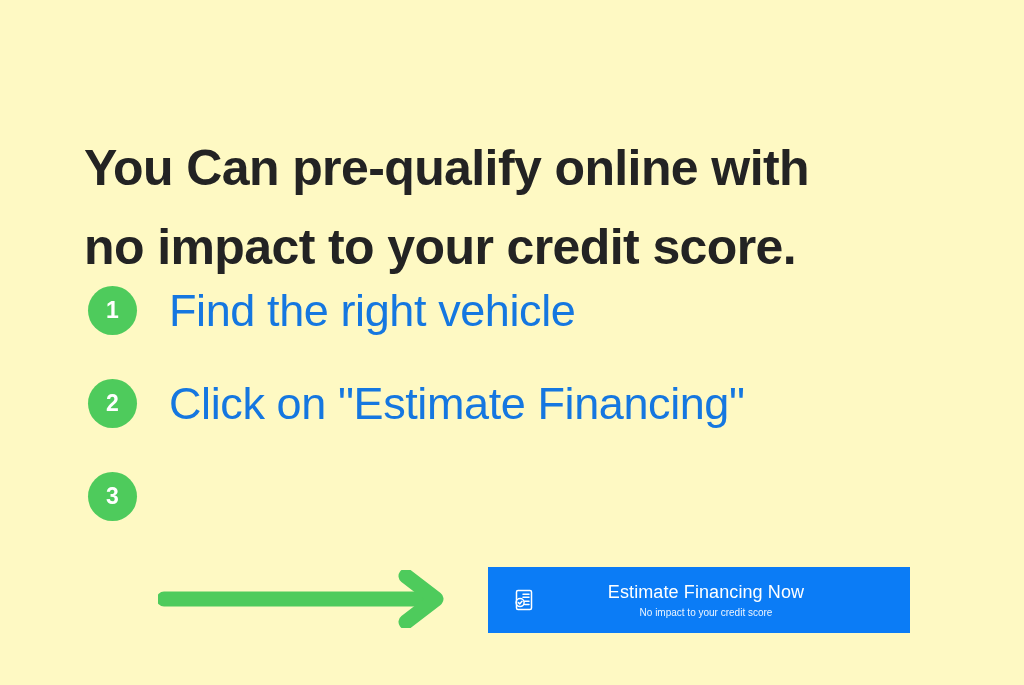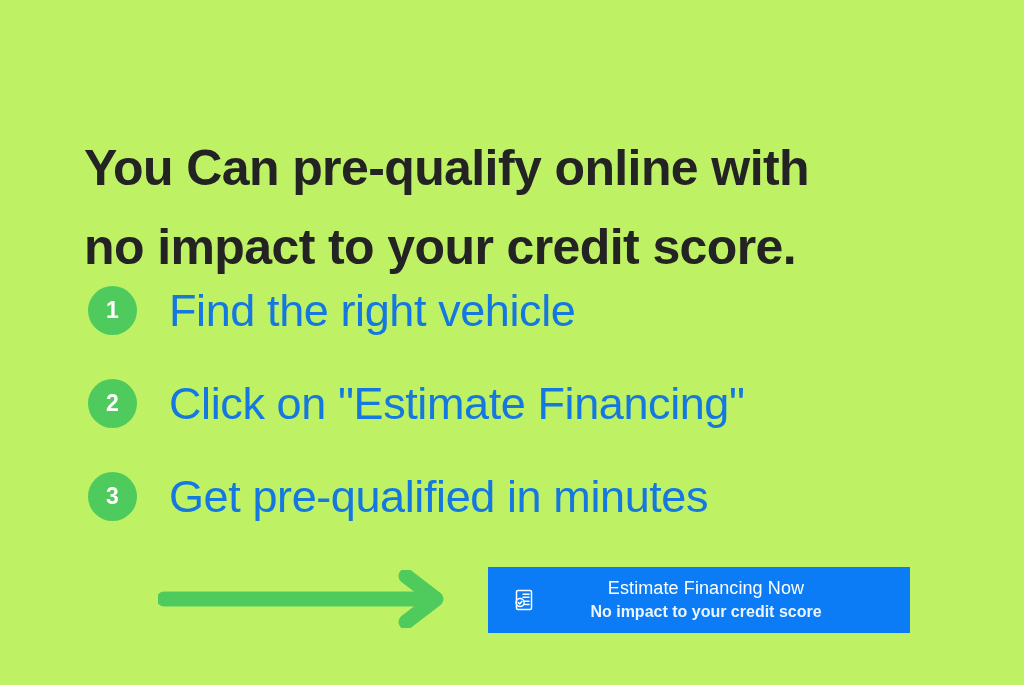--- a/index.html
+++ b/index.html
@@ -11,21 +11,21 @@
     height: 685px;
     background: #ffffff;
     font-family: "Liberation Sans", sans-serif;
     overflow: hidden;
     position: relative;
   }
 
   .promo-root {
     position: absolute;
     inset: 0;
-    background: #bef264;
+    background: #fef9c3;
   }
 
   
   .headline {
     position: absolute;
     left: 84px;
     top: 95px;
     width: 860px;
     font-size: 50px;
     line-height: 79px;
@@ -124,22 +124,22 @@
     padding-right: 58px;
   }
   .cta-title {
     font-size: 18px;
     font-weight: 400;
     color: #ffffff;
     line-height: 1.25;
     letter-spacing: 0.1px;
   }
   .cta-sub {
-    font-size: 16px;
-    font-weight: 700;
+    font-size: 10px;
+    font-weight: 400;
     color: #ecf5ff;
     line-height: 1.35;
     margin-top: 2px;
   }
 </style>
 </head>
 <body>
 
 <div class="promo-root">
 
@@ -153,21 +153,20 @@
       <span class="step-text">Find the right vehicle</span>
     </div>
 
     <div class="step-row">
       <span class="step-badge">2</span>
       <span class="step-text">Click on "Estimate Financing"</span>
     </div>
 
     <div class="step-row">
       <span class="step-badge">3</span>
-      <span class="step-text">Get pre-qualified in minutes</span>
     </div>
 
   </div>
 
   <div class="arrow-wrap">
     <svg viewBox="0 0 292 58" xmlns="http://www.w3.org/2000/svg" aria-hidden="true">
       <g fill="none" stroke="#4ECB5C" stroke-width="15" stroke-linecap="round" stroke-linejoin="round">
         <line x1="6" y1="29" x2="268" y2="29"></line>
         <polyline points="248,6 278,29 248,52"></polyline>
       </g>

